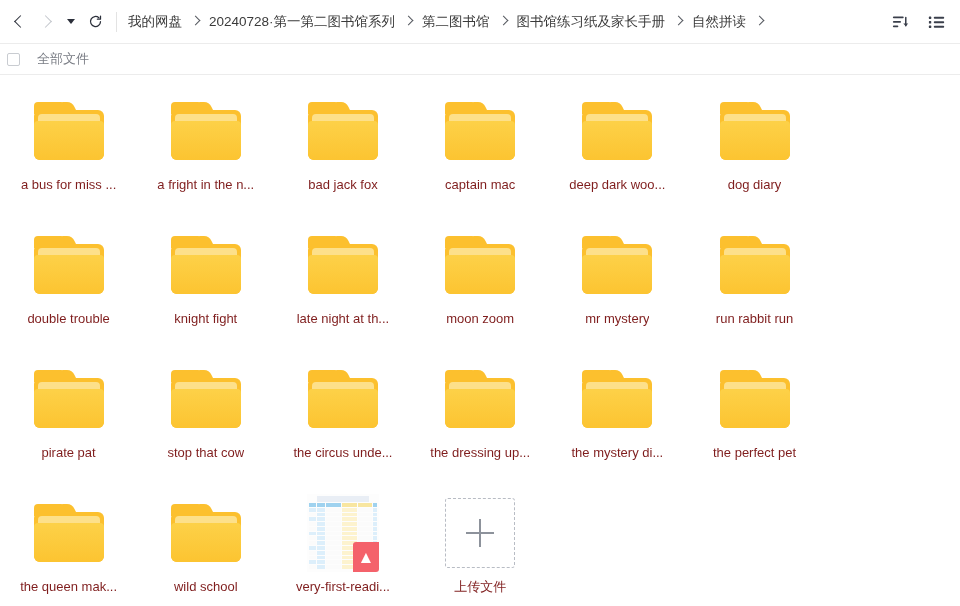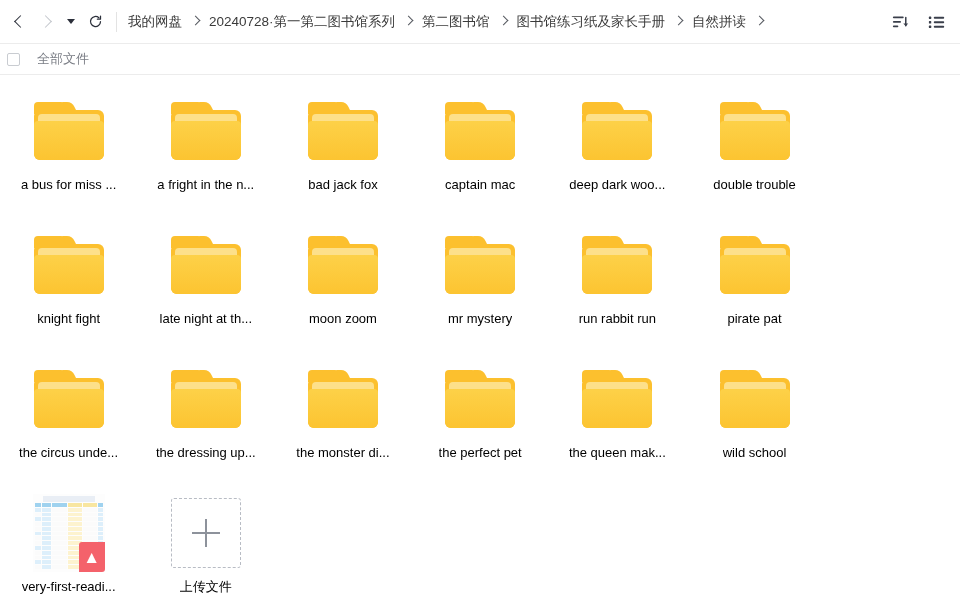--- a/index.html
+++ b/index.html
@@ -156,21 +156,21 @@
     width: 72px;
     height: 72px;
     display: flex;
     align-items: center;
     justify-content: center;
     position: relative;
   }
   .cell-label {
     margin-top: 10px;
     font-size: 13px;
-    color: #000000;
+    color: #7f1d1d;
     text-align: center;
     max-width: 126px;
     overflow: hidden;
     white-space: nowrap;
     line-height: 16px;
   }
 
   
   .folder {
     position: relative;
@@ -432,20 +432,31 @@
     </div>
     <div class="cell">
       <div class="thumb">
         <div class="folder">
           <div class="tab"></div>
           <div class="back"></div>
           <div class="sheet"></div>
           <div class="front"></div>
         </div>
       </div>
+      <div class="cell-label">dog diary</div>
+    </div>
+    <div class="cell">
+      <div class="thumb">
+        <div class="folder">
+          <div class="tab"></div>
+          <div class="back"></div>
+          <div class="sheet"></div>
+          <div class="front"></div>
+        </div>
+      </div>
       <div class="cell-label">double trouble</div>
     </div>
     <div class="cell">
       <div class="thumb">
         <div class="folder">
           <div class="tab"></div>
           <div class="back"></div>
           <div class="sheet"></div>
           <div class="front"></div>
         </div>
@@ -509,20 +520,31 @@
     </div>
     <div class="cell">
       <div class="thumb">
         <div class="folder">
           <div class="tab"></div>
           <div class="back"></div>
           <div class="sheet"></div>
           <div class="front"></div>
         </div>
       </div>
+      <div class="cell-label">stop that cow</div>
+    </div>
+    <div class="cell">
+      <div class="thumb">
+        <div class="folder">
+          <div class="tab"></div>
+          <div class="back"></div>
+          <div class="sheet"></div>
+          <div class="front"></div>
+        </div>
+      </div>
       <div class="cell-label">the circus unde...</div>
     </div>
     <div class="cell">
       <div class="thumb">
         <div class="folder">
           <div class="tab"></div>
           <div class="back"></div>
           <div class="sheet"></div>
           <div class="front"></div>
         </div>
@@ -531,21 +553,21 @@
     </div>
     <div class="cell">
       <div class="thumb">
         <div class="folder">
           <div class="tab"></div>
           <div class="back"></div>
           <div class="sheet"></div>
           <div class="front"></div>
         </div>
       </div>
-      <div class="cell-label">the monster di...</div>
+      <div class="cell-label">the mystery di...</div>
     </div>
     <div class="cell">
       <div class="thumb">
         <div class="folder">
           <div class="tab"></div>
           <div class="back"></div>
           <div class="sheet"></div>
           <div class="front"></div>
         </div>
       </div>

